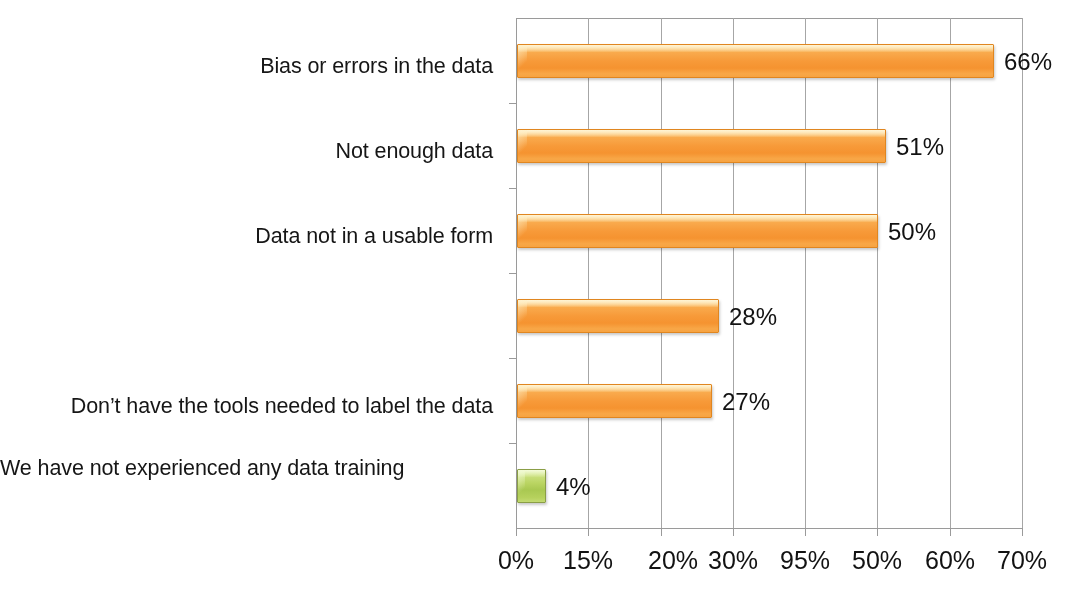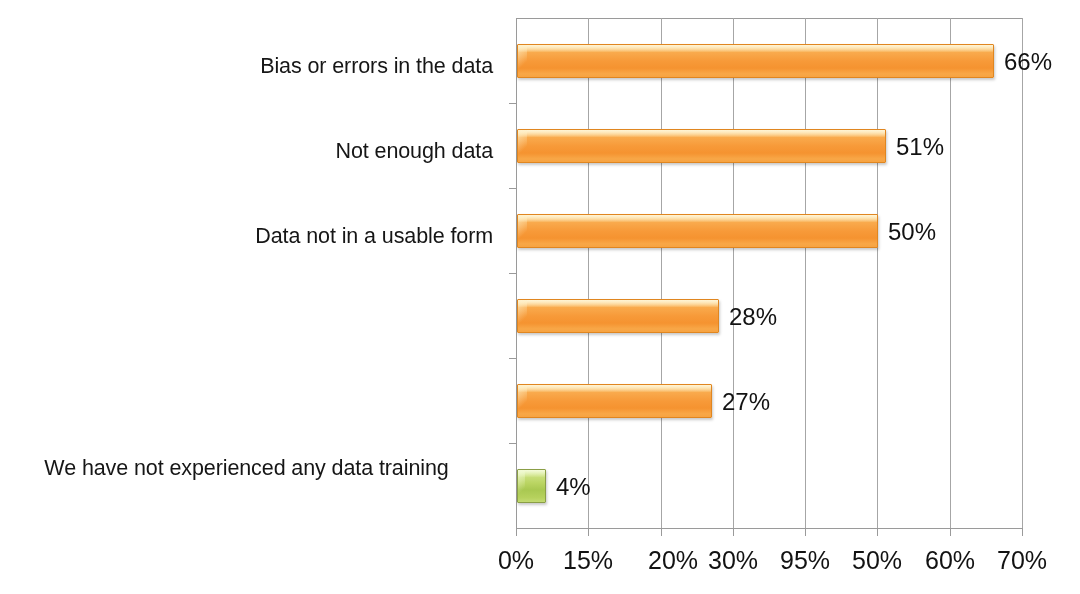--- a/index.html
+++ b/index.html
@@ -33,21 +33,21 @@
     position: absolute;
     right: 0;
     width: 493px;
     text-align: right;
     font-size: 21.5px;
     line-height: 27px;
     color: #161616;
     letter-spacing: -0.1px;
   }
   .cat-label.two-line {
-    text-align: center;
+    text-align: left;
     padding-right: 0;
   }
 
   
   .plot {
     position: absolute;
     left: 516px;
     top: 18px;
     width: 506px;
     height: 510px;
@@ -188,20 +188,21 @@
 </style>
 </head>
 <body>
 
 <div id="chart-root">
 
   <div class="cat-labels">
     <div class="cat-label" style="top:35px;">Bias or errors in the data</div>
     <div class="cat-label" style="top:120px;">Not enough data</div>
     <div class="cat-label" style="top:205px;">Data not in a usable form</div>
+    <div class="cat-label" style="top:375px;">Don’t have the tools needed to label the data</div>
     <div class="cat-label two-line" style="top:437px;">
       <div>We have not experienced any data training</div>
     </div>
   </div>
 
   <div class="plot">
 
     <div class="plot-frame-top"></div>
     <div class="axis-y"></div>
     <div class="axis-x"></div>

